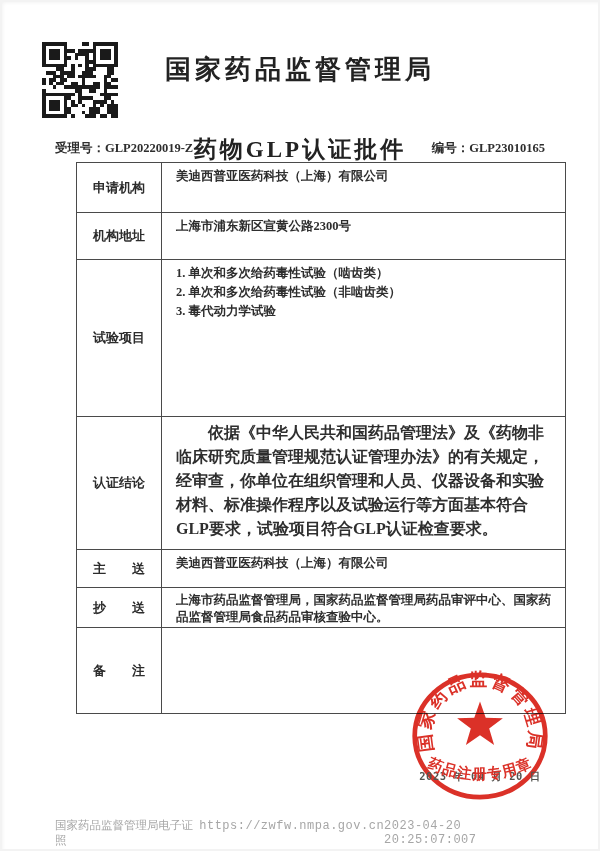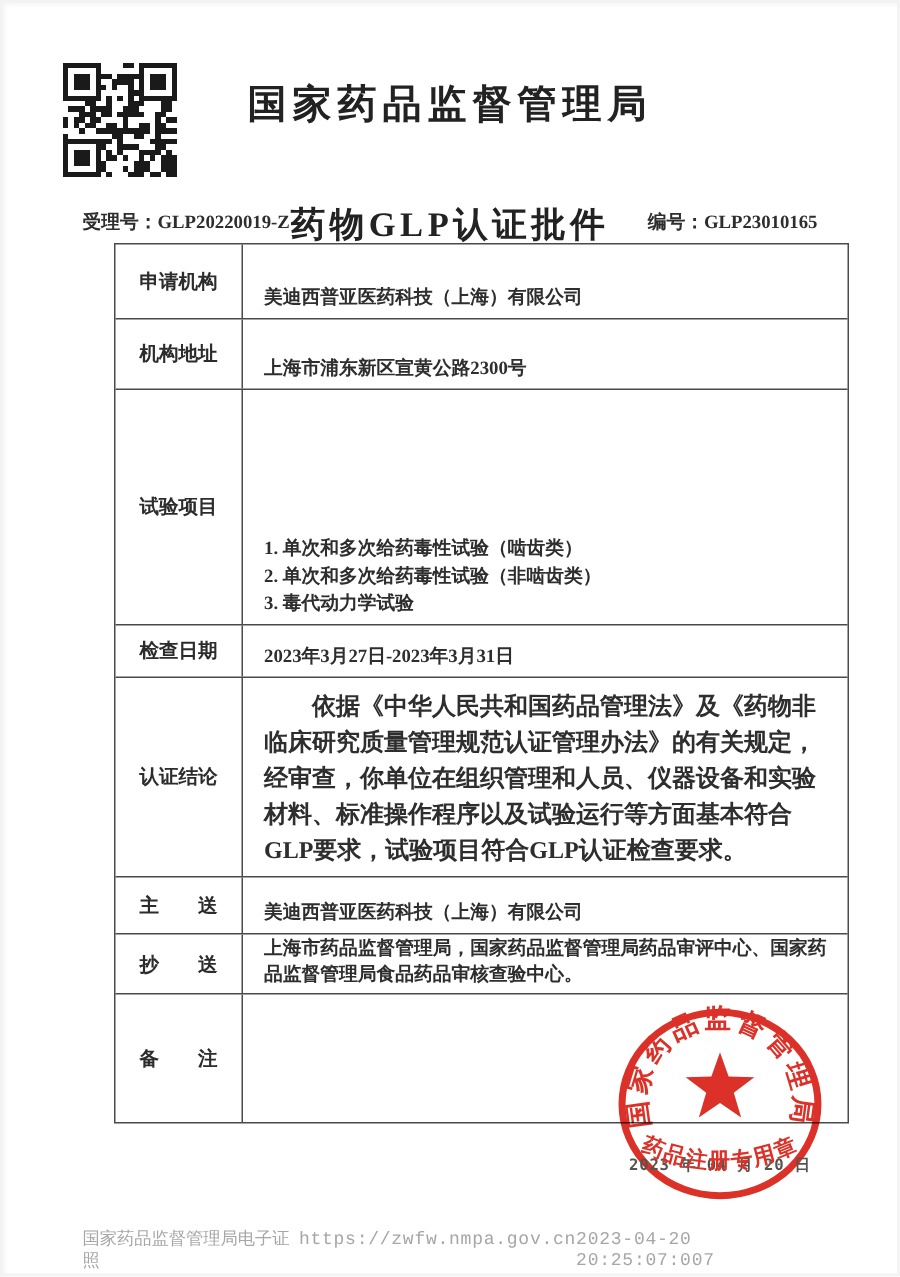--- a/index.html
+++ b/index.html
@@ -27,21 +27,21 @@
   
   .tbl { position:absolute; top:162px; left:55px; width:490px;
          border:1px solid #4a4a4a;margin-left:21px; }
   .t-row { display:flex; border-bottom:1px solid #4a4a4a; }
   .t-row:last-child { border-bottom:none; }
   .t-label { width:85px; flex:0 0 85px; border-right:1px solid #4a4a4a;
              display:flex; align-items:center; justify-content:center;
              font-family:"Liberation Sans","DejaVu Sans",sans-serif;
              font-weight:bold; font-size:13px; color:#2c2c2c; text-align:center;
              white-space:pre; }
-  .t-value { flex:1; display:flex; flex-direction:column; justify-content:flex-end;
+  .t-value { flex:1; display:flex; flex-direction:column; justify-content:flex-start;
              padding:4px 10px 4px 14px; font-size:12.5px; font-weight:600;
              color:#2e2e2e; line-height:1.5; }
   .conclusion { text-indent:2em; font-size:16px; line-height:1.5; }
 
   
   .seal { position:absolute; left:410px; top:671px; width:140px; height:130px;
           mix-blend-mode:multiply; opacity:0.95; }
   .seal svg { overflow:visible; }
   .seal-ring-text { font-size:17px; font-weight:bold; letter-spacing:3px;
                     font-family:"Liberation Serif","DejaVu Serif",serif; }
@@ -342,26 +342,20 @@
 
     <div class="t-row" style="height:157px">
       <div class="t-label">试验项目</div>
       <div class="t-value">
         <div>1. 单次和多次给药毒性试验（啮齿类）</div>
         <div>2. 单次和多次给药毒性试验（非啮齿类）</div>
         <div>3. 毒代动力学试验</div>
       </div>
     </div>
 
-    <div class="t-row" style="height:35px">
-      <div class="t-label">检查日期</div>
-      <div class="t-value">
-        <div>2023年3月27日-2023年3月31日</div>
-      </div>
-    </div>
 
     <div class="t-row" style="height:133px">
       <div class="t-label">认证结论</div>
       <div class="t-value">
         <div class="conclusion">依据《中华人民共和国药品管理法》及《药物非临床研究质量管理规范认证管理办法》的有关规定，经审查，你单位在组织管理和人员、仪器设备和实验材料、标准操作程序以及试验运行等方面基本符合GLP要求，试验项目符合GLP认证检查要求。</div>
       </div>
     </div>
 
     <div class="t-row" style="height:38px">
       <div class="t-label">主　　送</div>

